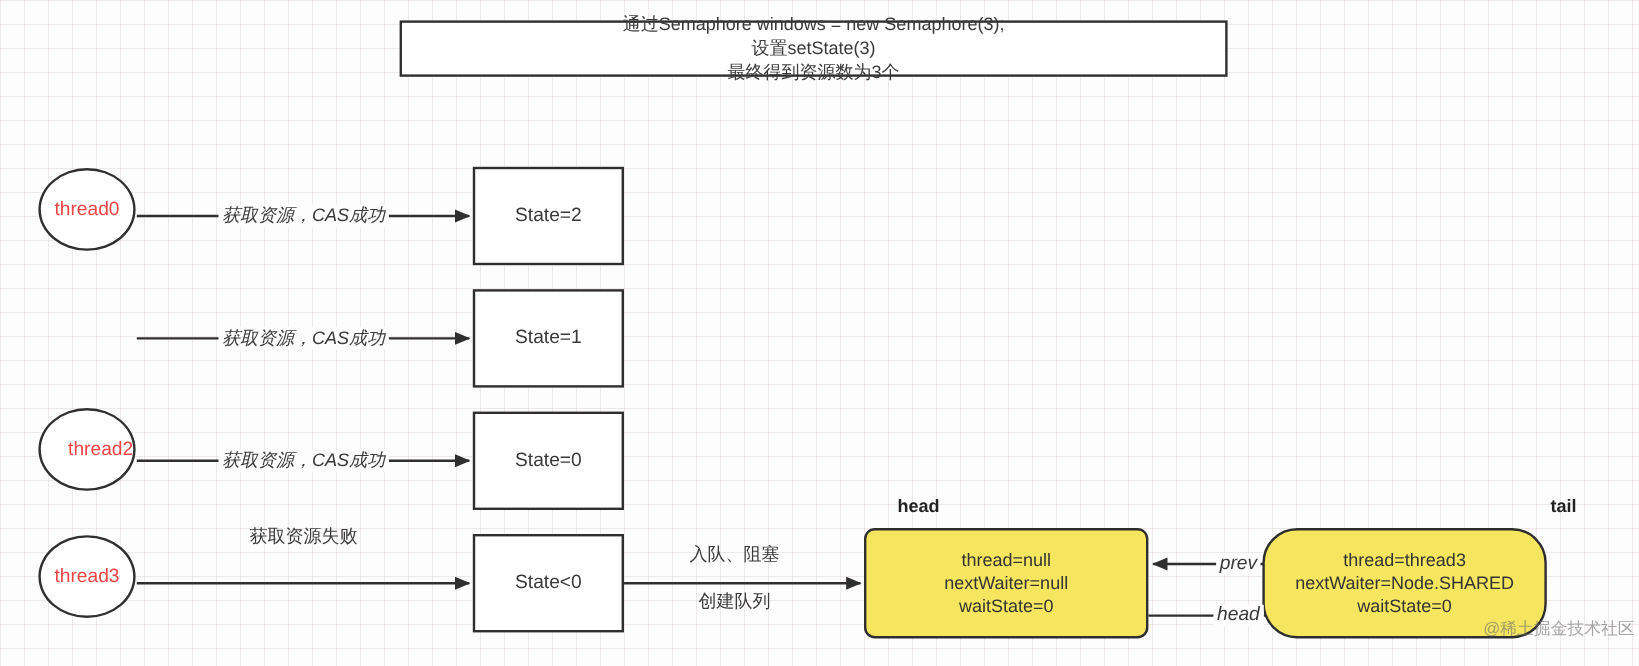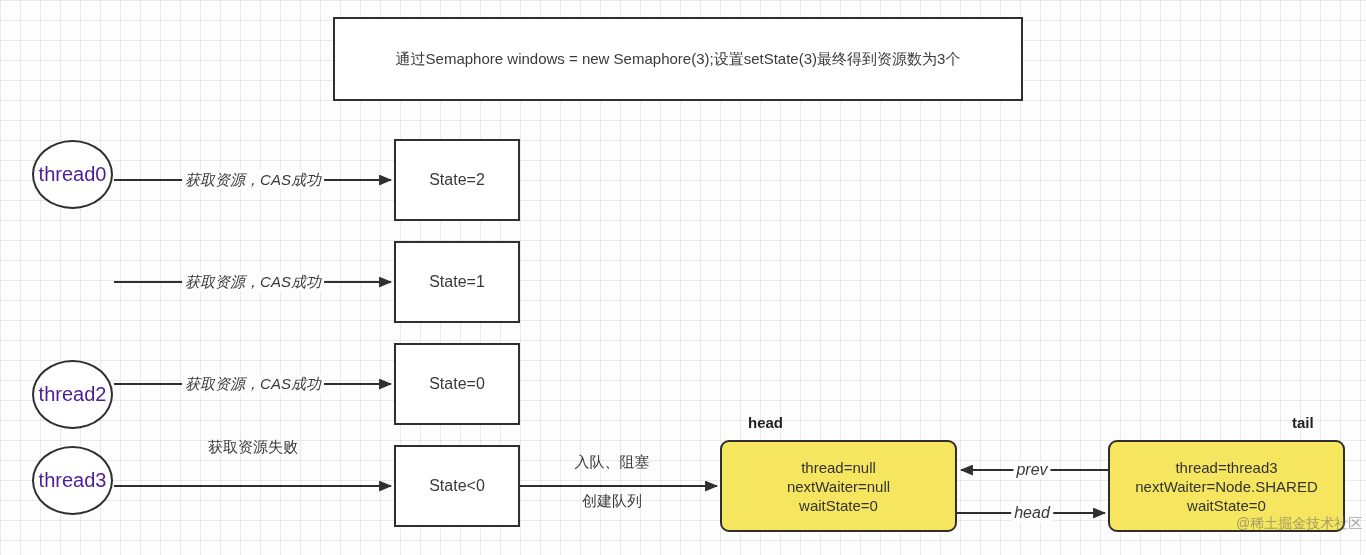--- a/index.html
+++ b/index.html
@@ -15,37 +15,37 @@
       linear-gradient(to right, rgba(216,201,201,0.40) 1px, transparent 1px),
       linear-gradient(to bottom, rgba(216,201,201,0.40) 1px, transparent 1px);
     background-size: 20px 20px;
     color: #333;
   }
 
   .abs { position: absolute; }
 
   
   .title-box {
-    left: 333px; top: 17px; width: 690px; height: 84px;
+    left: 333px; top: 17px; width: 690px; height: 47px;
     background: #fff;
     border: 2px solid #2f2f2f;
-    display: flex; flex-direction: row;
+    display: flex; flex-direction: column;
     align-items: center; justify-content: center;
     font-size: 15px; line-height: 20px; color: #3a3a3a;
     text-align: center;
   }
 
   
   .thread-circle {
     left: 32px; width: 81px; height: 69px;
     background: #fff;
     border: 2.5px solid #2f2f2f;
     border-radius: 50%;
     display: flex; align-items: center; justify-content: center;
-    font-size: 20px; color: #4c1d95;
+    font-size: 16px; color: #ef4444;
   }
 
   
   .state-box {
     left: 394px; width: 126px; height: 82px;
     background: #fff;
     border: 2px solid #2f2f2f;
     display: flex; align-items: center; justify-content: center;
     font-size: 16px; color: #3a3a3a;
   }
@@ -124,21 +124,21 @@
   <div class="abs edge-label on-line" style="left:253px; top:180px;">获取资源，CAS成功</div>
   <div class="abs state-box" style="top:139px;">
     <span>State=2</span>
   </div>
 
   <div class="abs edge-label on-line" style="left:253px; top:282px;">获取资源，CAS成功</div>
   <div class="abs state-box" style="top:241px;">
     <span>State=1</span>
   </div>
 
-  <div class="abs thread-circle" style="top:360px;">
+  <div class="abs thread-circle" style="top:340px;justify-content:flex-end;">
     <span>thread2</span>
   </div>
   <div class="abs edge-label on-line" style="left:253px; top:384px;">获取资源，CAS成功</div>
   <div class="abs state-box" style="top:343px;">
     <span>State=0</span>
   </div>
 
   <div class="abs thread-circle" style="top:446px;text-align:right;">
     <span>thread3</span>
   </div>
@@ -151,21 +151,21 @@
   <div class="abs edge-label" style="left:612px; top:501px;">创建队列</div>
 
   <div class="abs node-tag" style="left:748px; top:414px;">head</div>
   <div class="abs queue-node" style="left:720px; top:440px;">
     <div>thread=null</div>
     <div>nextWaiter=null</div>
     <div>waitState=0</div>
   </div>
 
   <div class="abs node-tag" style="left:1292px; top:414px;">tail</div>
-  <div class="abs queue-node" style="left:1108px; top:440px;">
+  <div class="abs queue-node" style="left:1052px; top:440px;border-radius:29px;">
     <div>thread=thread3</div>
     <div>nextWaiter=Node.SHARED</div>
     <div>waitState=0</div>
   </div>
 
   <div class="abs edge-label on-line" style="left:1032px; top:470px; font-size:16px;">prev</div>
   <div class="abs edge-label on-line" style="left:1032px; top:513px; font-size:16px;">head</div>
 
   <div class="abs watermark">@稀土掘金技术社区</div>
 

